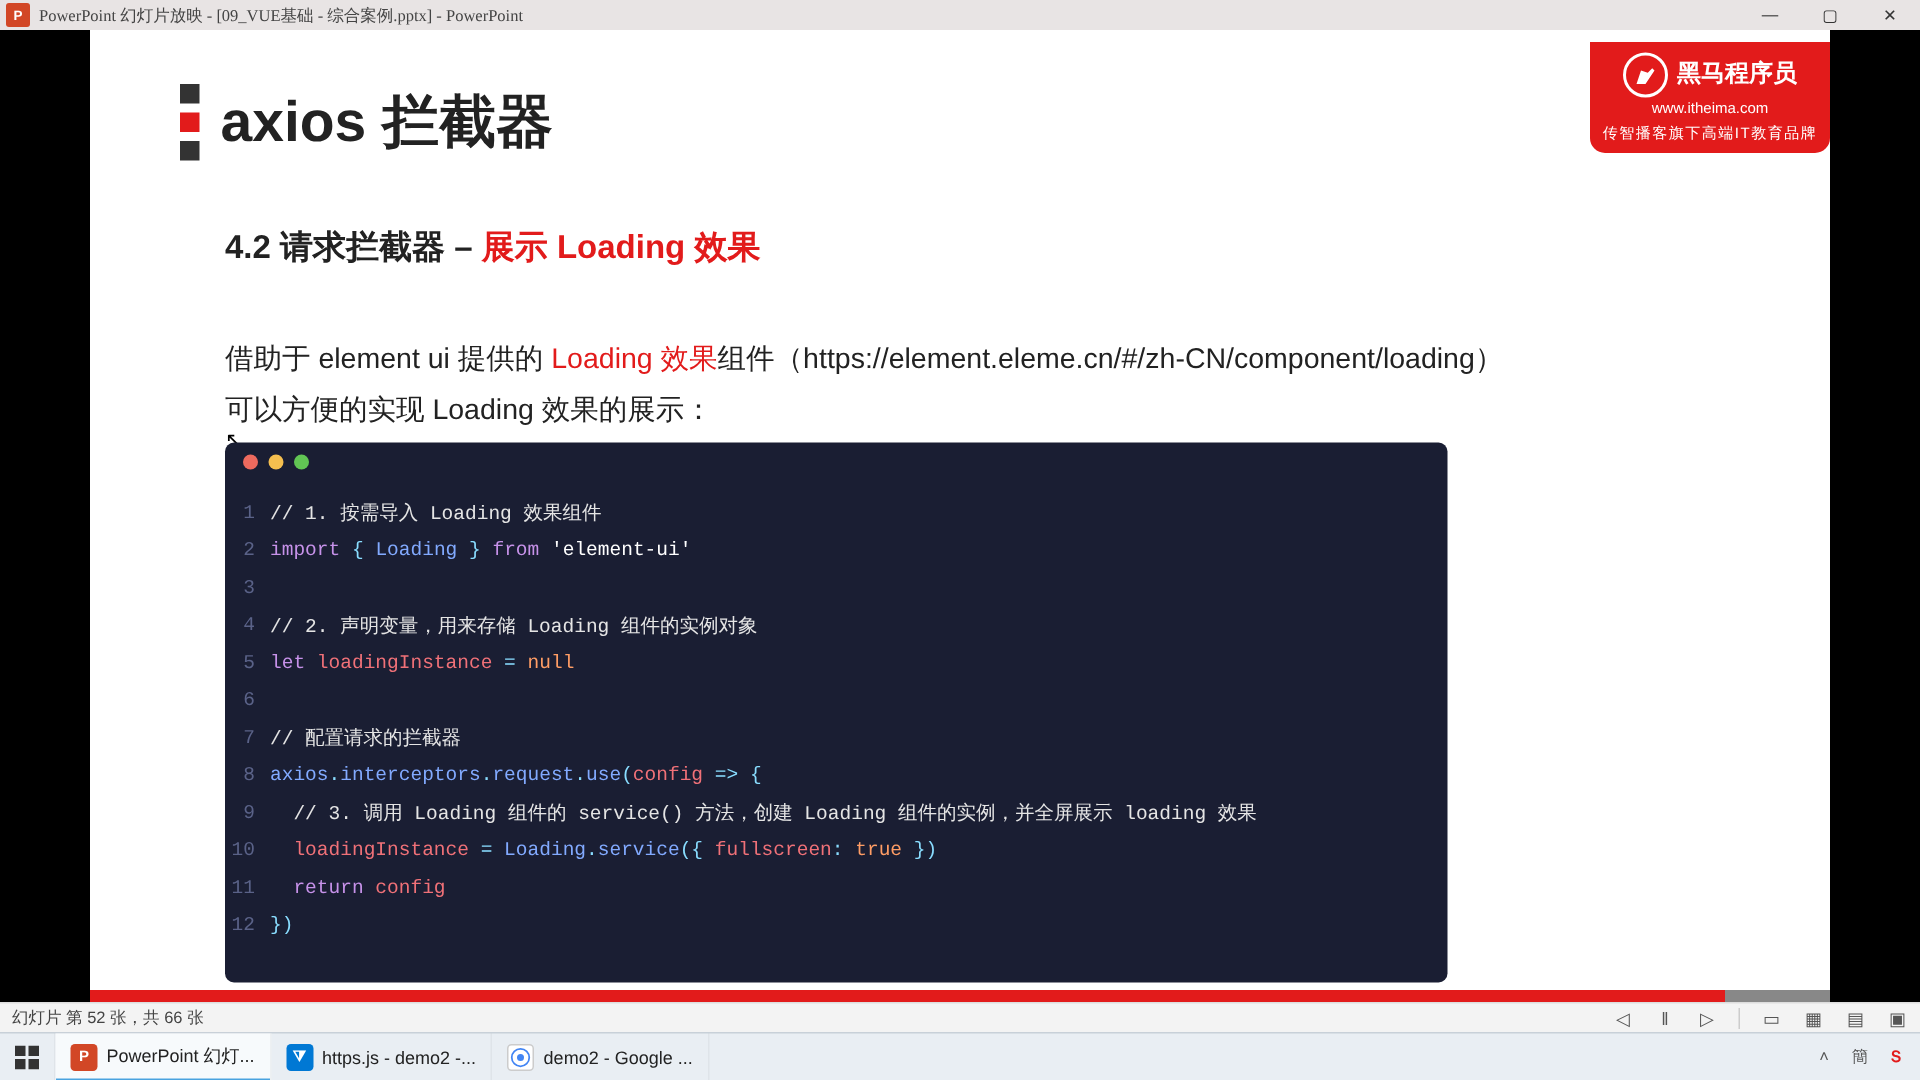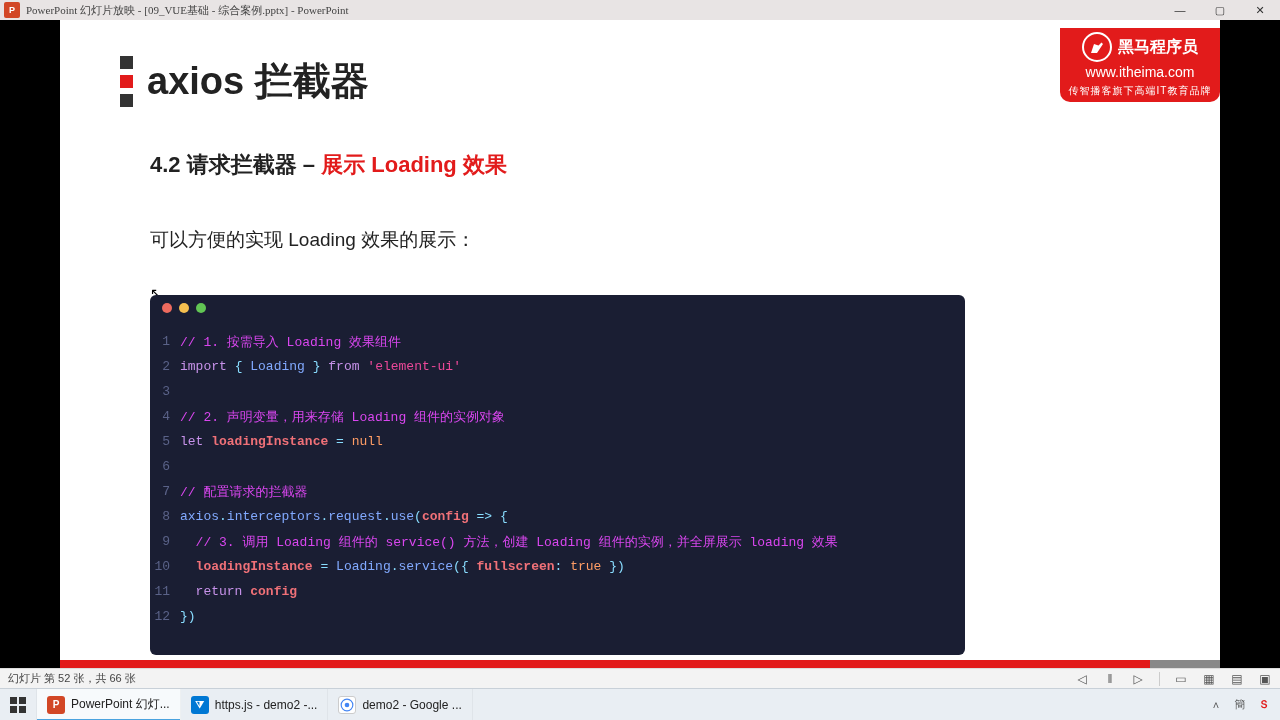--- a/index.html
+++ b/index.html
@@ -23,47 +23,47 @@
 .accent-blocks i { width: 13px; height: 13px; background: #e21b1b; display: block; }
 .accent-blocks i.dark { background: #333; }
 .slide-title { font-size: 38px; font-weight: 700; color: #222; }
 
 
 .logo-banner { position: absolute; top: 8px; right: 0; width: 160px; height: 74px; background: #e21b1b; border-radius: 0 0 10px 10px; color: #fff; display: flex; flex-direction: column; align-items: center; justify-content: center; padding: 6px; text-align: center; }
 .logo-banner .row1 { display: flex; align-items: center; gap: 6px; }
 .logo-banner .circle { width: 30px; height: 30px; border: 2px solid #fff; border-radius: 50%; display:flex; align-items:center; justify-content:center; }
 .logo-banner .circle svg { width: 18px; height: 18px; }
 .logo-banner .brand { font-size: 16px; font-weight: 700; }
-.logo-banner .url { font-size: 14px; margin-top: 2px; }
+.logo-banner .url { font-size: 10px; margin-top: 2px; }
 .logo-banner .tagline { font-size: 10px; margin-top: 4px; letter-spacing: 1px; }
 
 
 .section-head { position: absolute; top: 130px; left: 90px; font-size: 22px; font-weight: 700; color: #222; text-align: center; }
 .section-head .red { color: #e21b1b; }
 
 
 .body-text { position: absolute; top: 203px; left: 90px; font-size: 19px; color: #222; line-height: 1.8; }
 .body-text .red { color: #e21b1b; }
 
 
 .code-block { position: absolute; top: 275px; left: 90px; width: 815px; height: 360px; background: #1a1e33; border-radius: 6px; color: #d8dee9; font-family: Consolas, "Courier New", monospace; font-size: 13px; }
 .code-header { height: 26px; display: flex; align-items: center; padding-left: 12px; gap: 7px; }
 .dot { width: 10px; height: 10px; border-radius: 50%; }
 .dot.r { background: #ed6a5e; } .dot.y { background: #f5bf4f; } .dot.g { background: #61c554; }
 .code-body { padding: 8px 0 0 0; }
 .code-line { display: flex; height: 25px; align-items: center; }
 .ln { width: 30px; text-align: right; color: #5a6288; padding-right: 10px; flex-shrink:0; }
 .cc { white-space: pre; }
-.tk-comment { color: #d946ef; }
+.tk-comment { color: #e5e5e5; }
 .tk-keyword { color: #c792ea; }
 .tk-punct { color: #89ddff; }
 .tk-ident { color: #82aaff; }
-.tk-string { color: #ec4899; }
+.tk-string { color: #ffffff; }
 .tk-const { color: #ff9d65; }
-.tk-var { color: #f07178; font-weight: bold; }
+.tk-var { color: #f07178; }
 .tk-plain { color: #d8dee9; }
 
 
 .bottom-bar { position: absolute; bottom: 0; left: 0; right: 0; height: 8px; background: #e21b1b; }
 .scroll-indicator { position: absolute; bottom: 0; right: 0; width: 70px; height: 8px; background: #888; }
 
 
 .cursor { position: absolute; top: 265px; left: 90px; font-size: 14px; color: #000; pointer-events:none; }
 
 
@@ -118,20 +118,23 @@
       </div>
       <div class="url">www.itheima.com</div>
       <div class="tagline">传智播客旗下高端IT教育品牌</div>
     </div>
 
     <div class="section-head">
       <span>4.2 请求拦截器 – </span><span class="red">展示 Loading 效果</span>
     </div>
 
     <div class="body-text">
+      <div>
+        <span>借助于 element ui 提供的 </span><span class="red">Loading 效果</span><span>组件（https://element.eleme.cn/#/zh-CN/component/loading）</span>
+      </div>
       <div>可以方便的实现 Loading 效果的展示：</div>
     </div>
 
     <div class="cursor">↖</div>
 
     <div class="code-block">
       <div class="code-header">
         <div class="dot r"></div>
         <div class="dot y"></div>
         <div class="dot g"></div>

